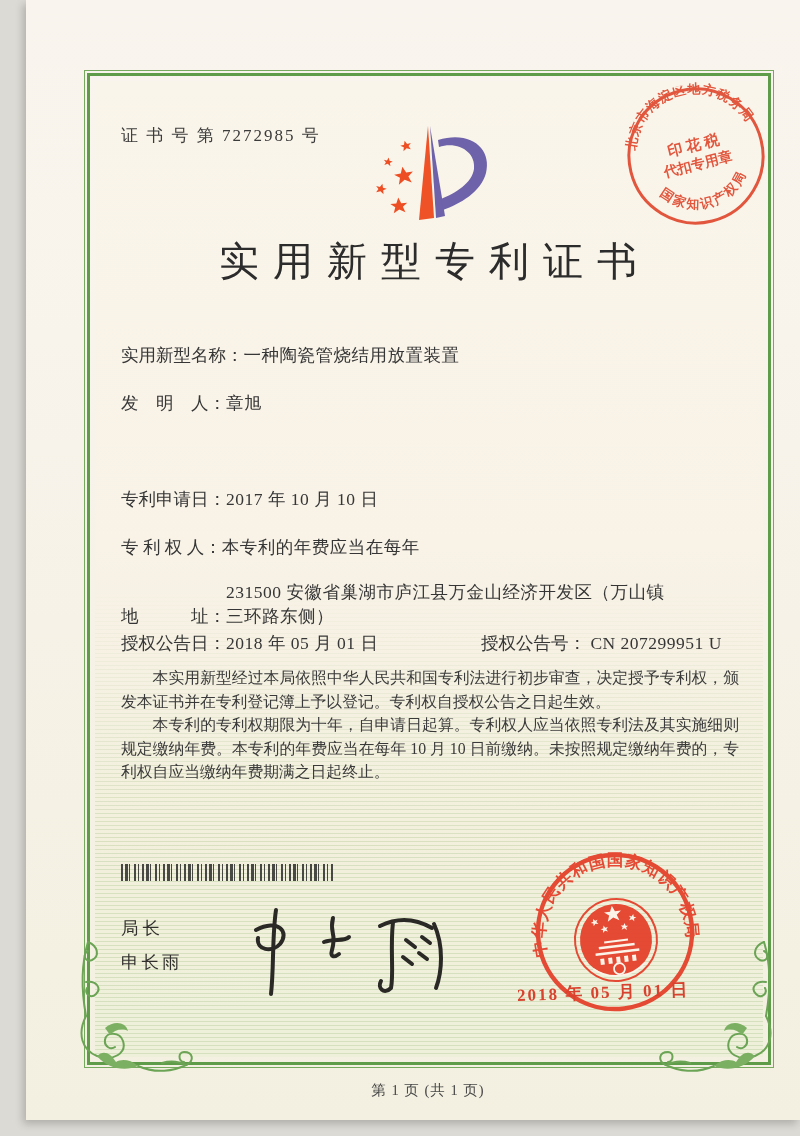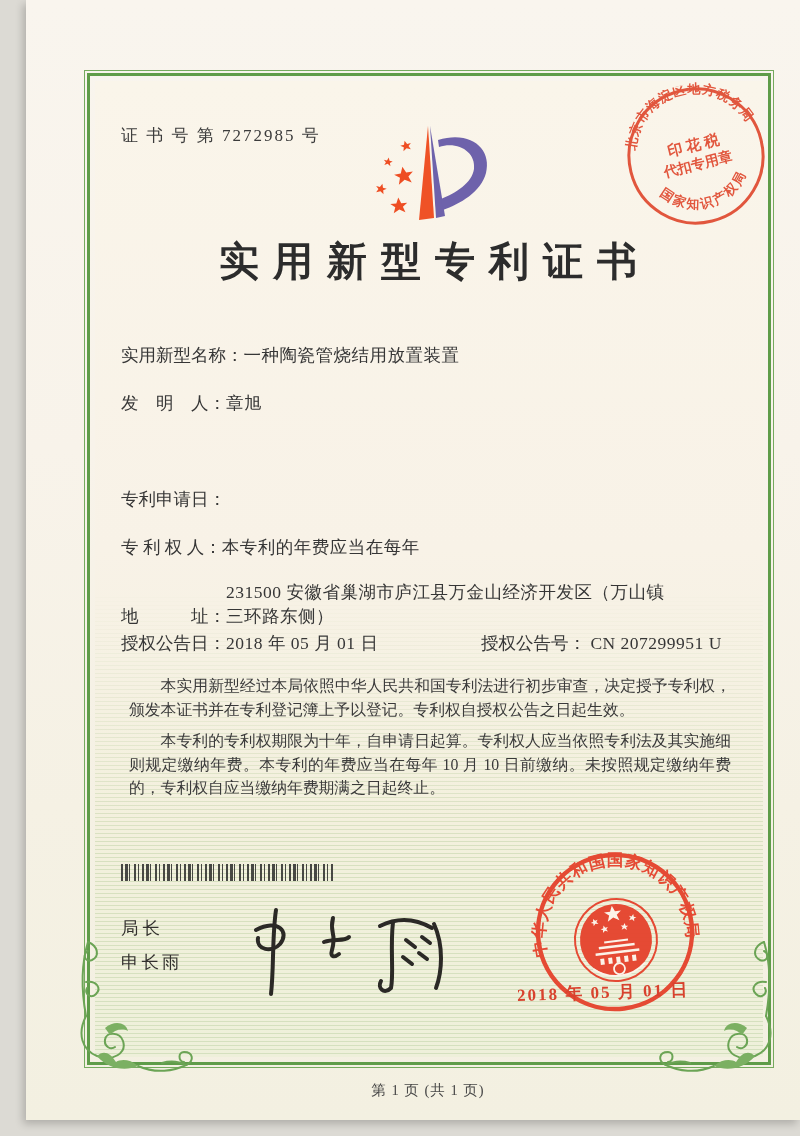--- a/index.html
+++ b/index.html
@@ -24,31 +24,31 @@
     position:absolute;inset:5px;
     background:repeating-linear-gradient(180deg,rgba(148,184,118,.28) 0 1px,rgba(255,255,255,0) 1px 4px);
     -webkit-mask-image:linear-gradient(180deg,transparent 0%,transparent 52%,#000 78%,#000 100%);
             mask-image:linear-gradient(180deg,transparent 0%,transparent 52%,#000 78%,#000 100%);
   }
   .cert-no{position:absolute;left:95px;top:124px;font-size:17px;letter-spacing:2px;color:#3b3b3b;}
   .logo{position:absolute;left:322px;top:120px;width:156px;height:108px;}
   .tax-stamp{position:absolute;left:598px;top:84px;width:144px;height:144px;transform:rotate(-14deg);opacity:.93;}
   .title{
     position:absolute;left:58px;width:688px;top:234px;text-align:center;
-    font-size:40px;font-weight:700;color:#2c2c2c;letter-spacing:14px;text-indent:14px;
+    font-size:40px;font-weight:400;color:#2c2c2c;letter-spacing:14px;text-indent:14px;
   }
   .row{position:absolute;left:95px;font-size:17.5px;color:#363636;display:flex;align-items:flex-end;}
   .row .lab{white-space:pre;flex:none;}
   .row .val{white-space:pre-line;line-height:24px;letter-spacing:.5px;}
   .row2-pair{position:absolute;left:360px;top:0;white-space:nowrap;}
   .paras{
     position:absolute;left:95px;top:666px;width:618px;
     font-size:15.8px;line-height:23.5px;text-align:justify;color:#3a3a3a;
   }
-  .paras p{margin:8px;text-indent:2em;font-family:Liberation Serif, serif;}
+  .paras p{margin:0;text-indent:2em;font-family:Liberation Serif, serif;}
   .barcode{
     position:absolute;left:95px;top:864px;width:214px;height:17px;
     background:repeating-linear-gradient(90deg,
       #2b2b2b 0 2px,transparent 2px 4px,
       #2b2b2b 4px 7px,transparent 7px 8px,
       #2b2b2b 8px 9px,transparent 9px 13px,
       #2b2b2b 13px 15px,transparent 15px 17px,
       #2b2b2b 17px 18px,transparent 18px 21px);
     opacity:.85;
   }
@@ -145,20 +145,21 @@
   <div class="row" style="top:343px">
     <span class="lab">实用新型名称：</span>
     <span class="val">一种陶瓷管烧结用放置装置</span>
   </div>
   <div class="row" style="top:391px">
     <span class="lab">发　明　人：</span>
     <span class="val">章旭</span>
   </div>
   <div class="row" style="top:487px">
     <span class="lab">专利申请日：</span>
+    <span class="val">2017 年 10 月 10 日</span>
   </div>
   <div class="row" style="top:535px">
     <span class="lab">专 利 权 人：</span>
     <span class="val">本专利的年费应当在每年</span>
   </div>
   <div class="row" style="top:580px">
     <span class="lab">地　　　址：</span>
     <span class="val" style="max-width:470px">231500 安徽省巢湖市庐江县万金山经济开发区（万山镇
 三环路东侧）</span>
   </div>

